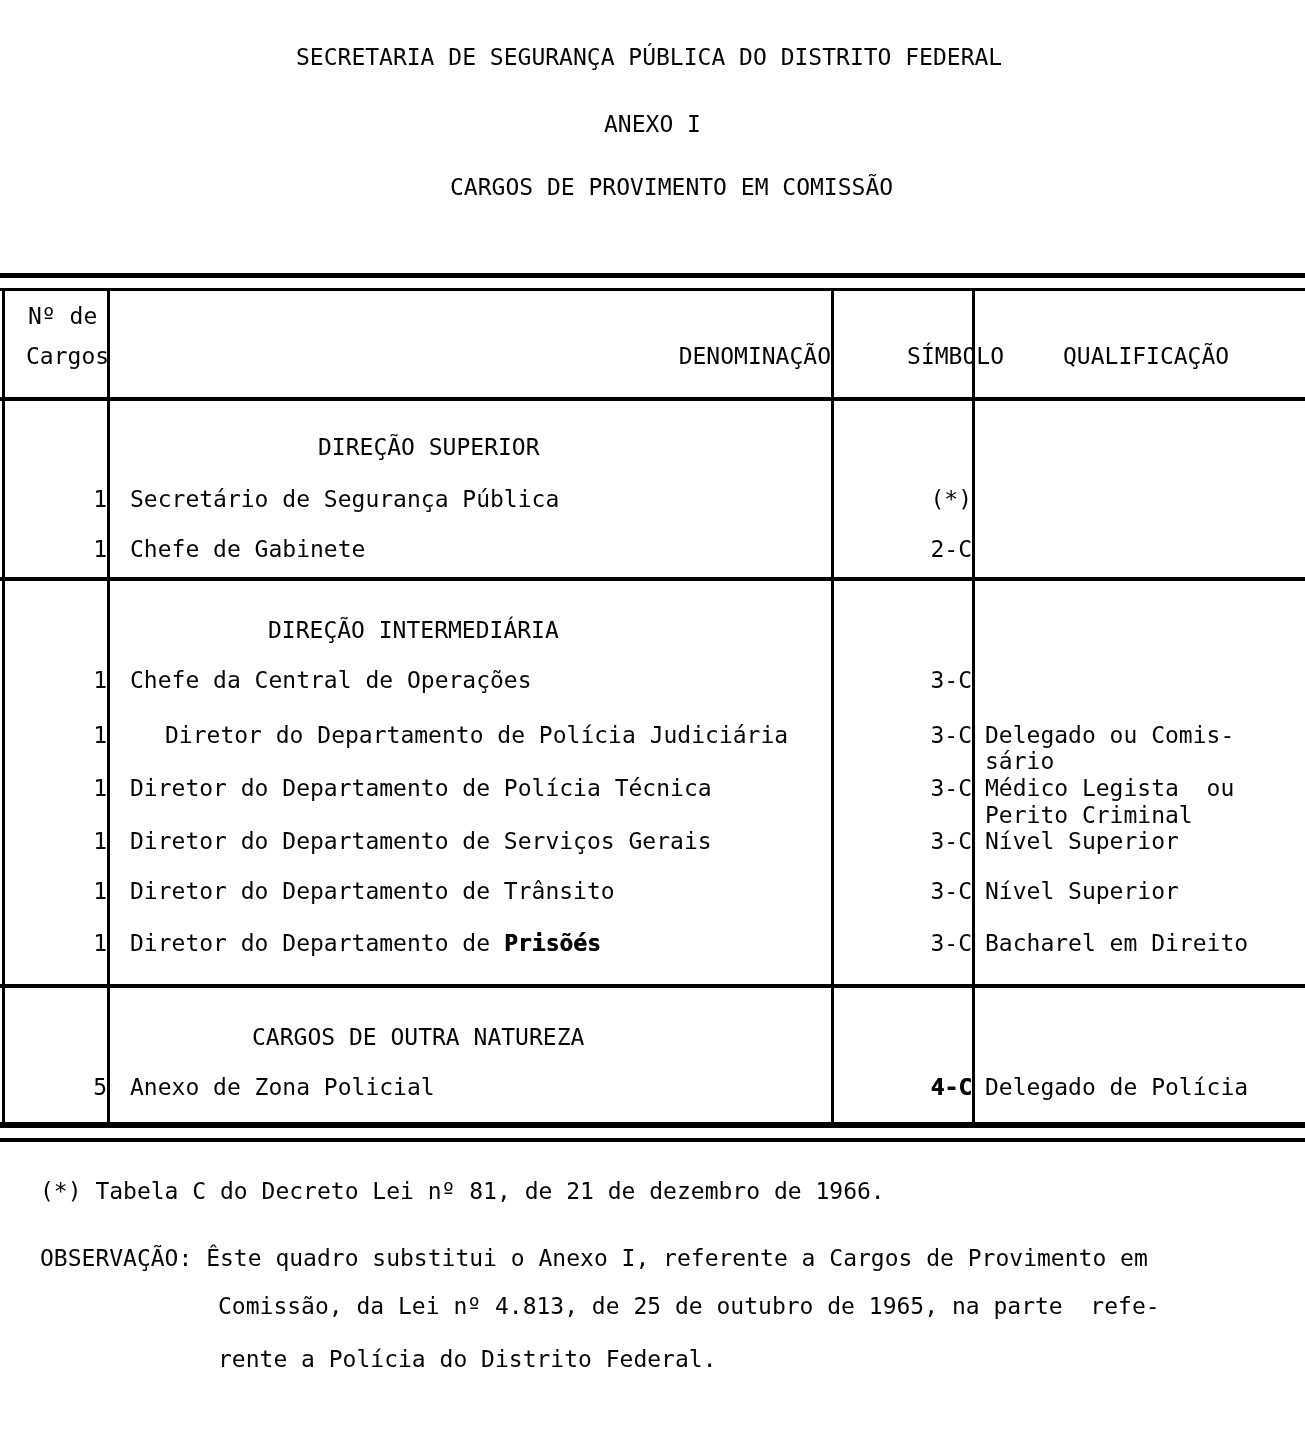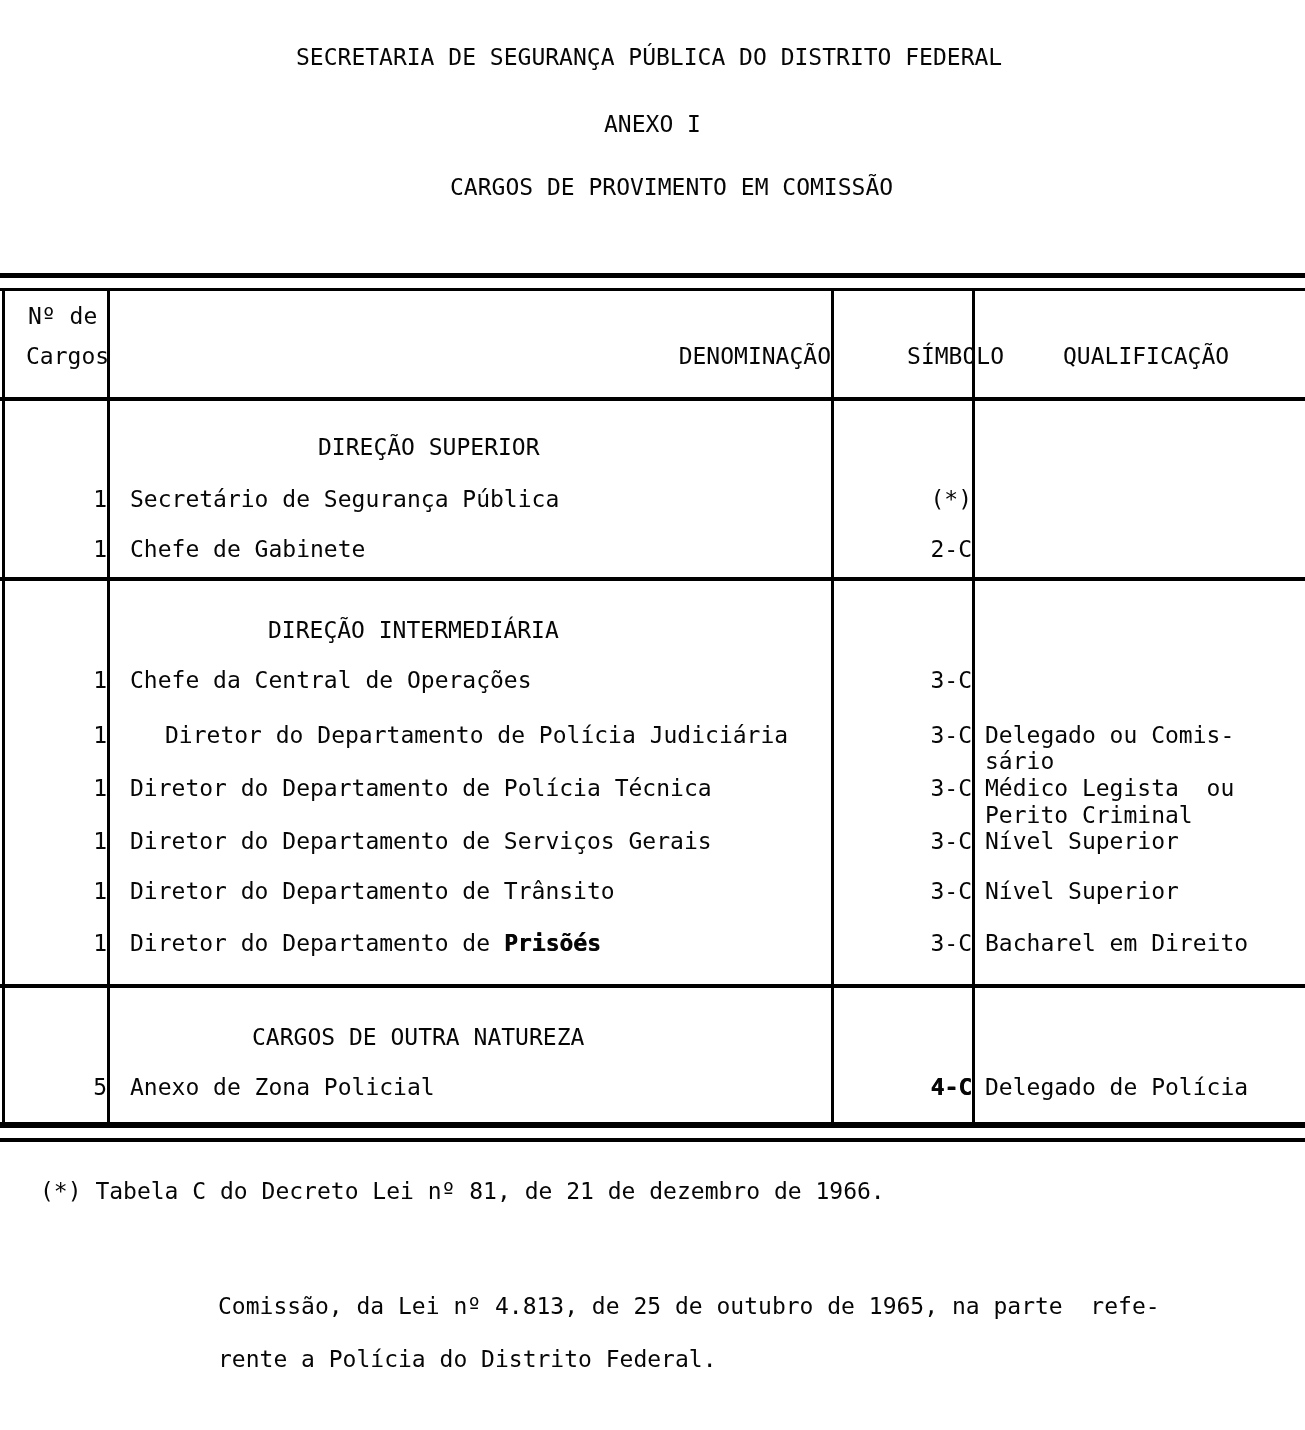--- a/index.html
+++ b/index.html
@@ -95,16 +95,17 @@
   <div class="txt" style="left:985px; top:930px;">Bacharel em Direito</div>
 
   <div class="txt" style="left:252px; top:1024px;">CARGOS DE OUTRA NATUREZA</div>
 
   <div class="txt ctr" style="left:2px; top:1074px; width:105px;">5</div>
   <div class="txt" style="left:130px; top:1074px;">Anexo de Zona Policial</div>
   <div class="txt ctr emph" style="left:834px; top:1074px; width:138px;">4-C</div>
   <div class="txt" style="left:985px; top:1046px;margin-top:28px;">Delegado de Polícia</div>
 
   <div class="txt" style="left:40px; top:1178px;">(*) Tabela C do Decreto Lei nº 81, de 21 de dezembro de 1966.</div>
+  <div class="txt" style="left:40px; top:1245px;">OBSERVAÇÃO: Êste quadro substitui o Anexo I, referente a Cargos de Provimento em</div>
   <div class="txt" style="left:218px; top:1293px;">Comissão, da Lei nº 4.813, de 25 de outubro de 1965, na parte  refe-</div>
   <div class="txt" style="left:218px; top:1346px;">rente a Polícia do Distrito Federal.</div>
 
 </div>
 
 </body></html>

